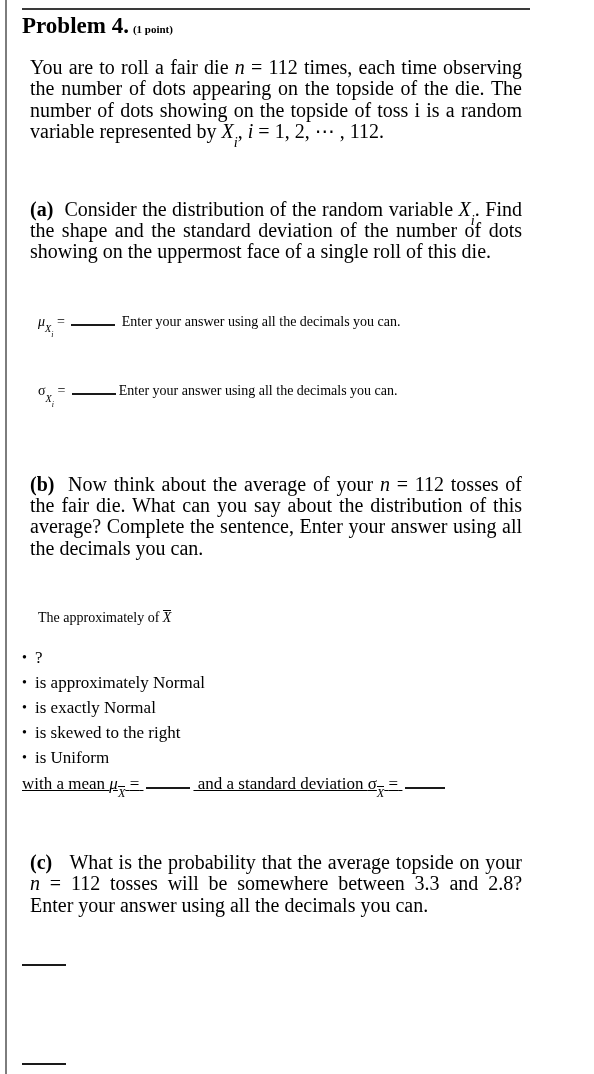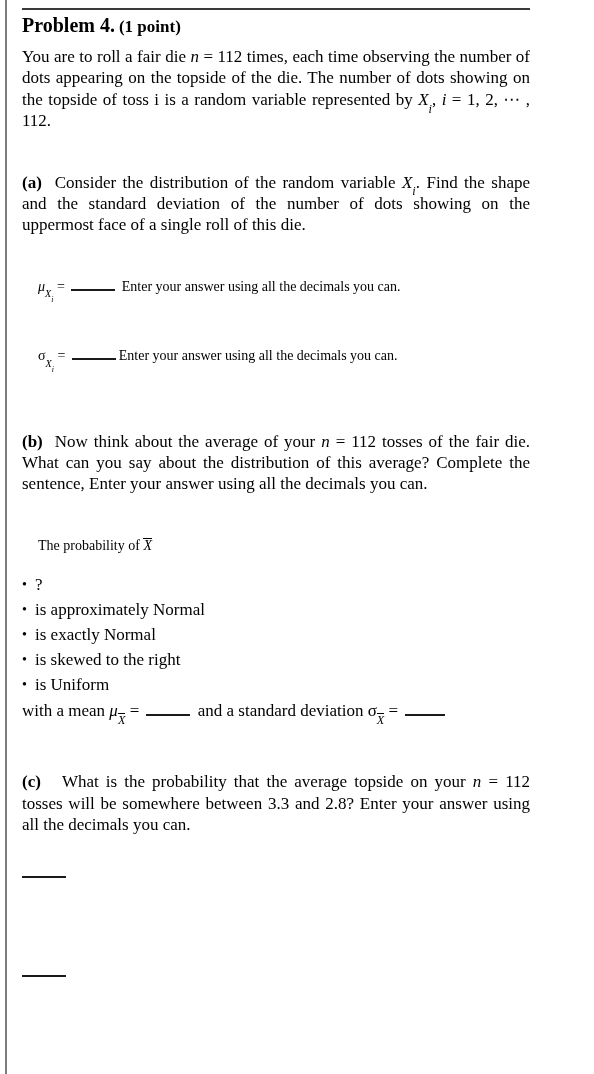--- a/index.html
+++ b/index.html
@@ -42,34 +42,34 @@
   }
 
   .problem-head {
     margin-top: 5px;
     font-size: 17.5px;
     line-height: 21px;
     white-space: nowrap;
   }
   .problem-head .ptitle {
     font-weight: bold;
-    font-size: 20px;
+    font-size: 23px;
     margin-top: 36px;
   }
   .problem-head .points {
     font-weight: bold;
-    font-size: 17px;
+    font-size: 11px;
     margin-left: 4px;
   }
 
   p.body {
-    font-size: 17px;
+    font-size: 20px;
     line-height: 21.4px;
     text-align: justify;
-    margin: 0;
+    margin: 8px;
     text-justify: inter-word;
   }
   .gap-lg { height: 24px; }
   .gap-md { height: 16px; }
   .gap-sm { height: 9px; }
 
   .part-label { font-weight: bold; }
 
   
   .mi { font-style: italic; }
@@ -145,20 +145,21 @@
     width: 13px;
     font-size: 14px;
     vertical-align: 1px;
   }
 
   .withmean {
     font-size: 17px;
     line-height: 25px;
     white-space: nowrap;
     margin-top: 1px;
+    text-decoration: underline;
   }
 </style>
 </head>
 <body>
 
 <div class="left-rule"></div>
 
 <div class="page">
 
   <div class="top-rule"></div>
@@ -184,21 +185,21 @@
 
   <div class="mathline"><span class="greek-up">σ</span><sub class="mathsub"><span>X</span><sub>i</sub></sub> <span class="mo">=</span> <span class="blank"></span><span>Enter your answer using all the decimals you can.</span></div>
 
   <div class="gap-lg"></div>
   <div class="gap-lg"></div>
 
   <p class="body"><span class="part-label">(b)</span>&nbsp; <span>Now think about the average of your </span><span class="mi">n</span> <span class="mo">=</span> <span>112</span><span> tosses of the fair die. What can you say about the distribution of this average? Complete the sentence, Enter your answer using all the decimals you can.</span></p>
 
   <div class="gap-lg"></div>
 
-  <div class="mathline"><span>The probability of </span><span class="overbar">X</span></div>
+  <div class="mathline"><span>The approximately of </span><span class="overbar">X</span></div>
 
   <ul class="choices">
     <li><span class="bullet">•</span><span>?</span></li>
     <li><span class="bullet">•</span><span>is approximately Normal</span></li>
     <li><span class="bullet">•</span><span>is exactly Normal</span></li>
     <li><span class="bullet">•</span><span>is skewed to the right</span></li>
     <li><span class="bullet">•</span><span>is Uniform</span></li>
   </ul>
 
   <div class="withmean"><span>with a mean </span><span class="greek">μ</span><sub class="mathsub"><span class="overbar">X</span></sub> <span class="mo">=</span> <span class="blank"></span><span> and a standard deviation </span><span class="greek-up">σ</span><sub class="mathsub"><span class="overbar">X</span></sub> <span class="mo">=</span> <span class="blank short"></span></div>

